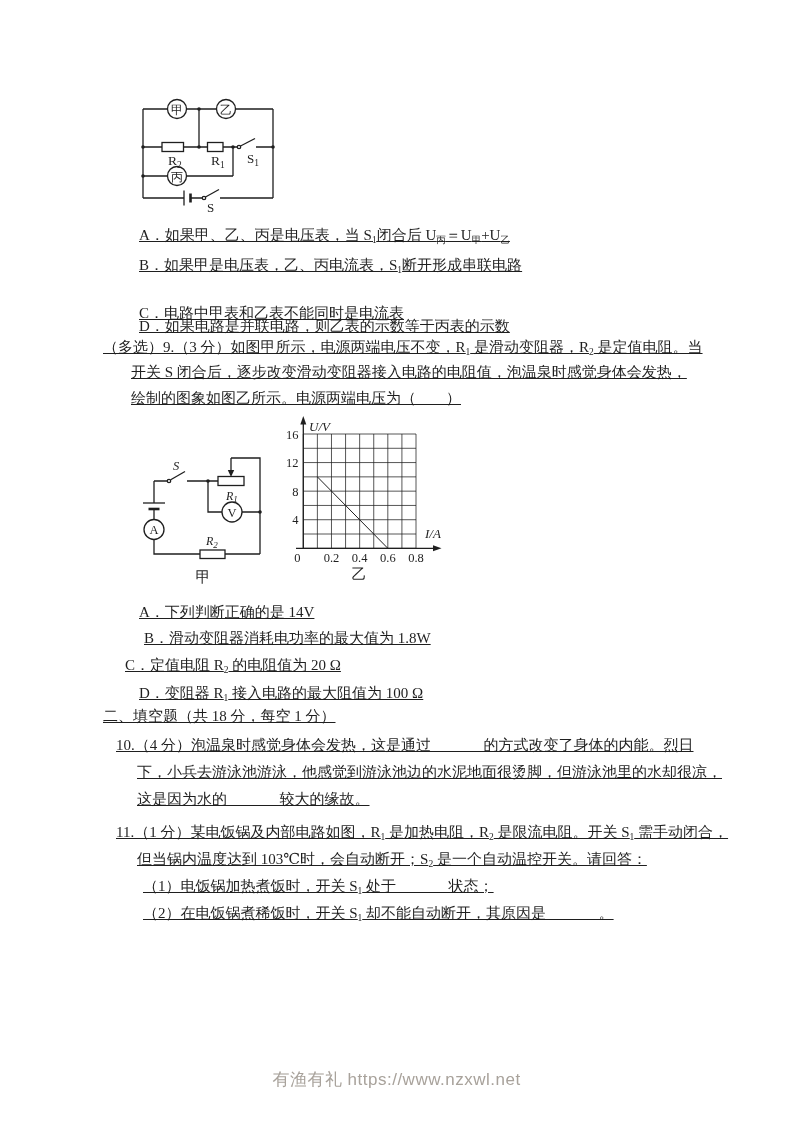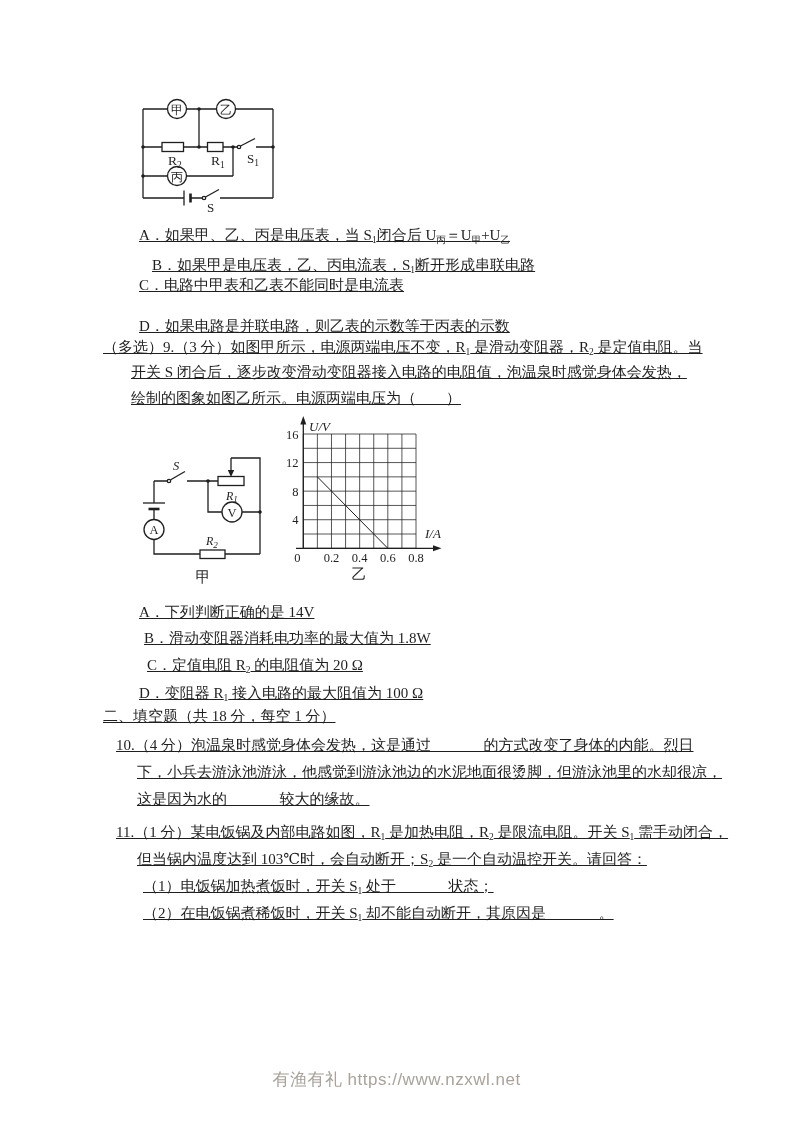--- a/index.html
+++ b/index.html
@@ -49,22 +49,22 @@
     <text x="39" y="21.5" text-anchor="middle" font-size="12">甲</text>
     <text x="88" y="21.5" text-anchor="middle" font-size="12">乙</text>
     <text x="39" y="88.5" text-anchor="middle" font-size="12">丙</text>
     <text x="30" y="73" font-size="13.5"><tspan>R</tspan><tspan font-size="9.5" dy="3">2</tspan></text>
     <text x="73" y="73" font-size="13.5"><tspan>R</tspan><tspan font-size="9.5" dy="3">1</tspan></text>
     <text x="109" y="71" font-size="13"><tspan>S</tspan><tspan font-size="9.5" dy="3">1</tspan></text>
     <text x="69" y="120" font-size="13">S</text>
   </svg>
 
   <div class="tl" style="left:139px;top:225px">A．如果甲、乙、丙是电压表，当 S<sub>1</sub>闭合后 U<sub>丙</sub>＝U<sub>甲</sub>+U<sub>乙</sub></div>
-  <div class="tl" style="left:152px;top:255px">B．如果甲是电压表，乙、丙电流表，S<sub>1</sub>断开形成串联电路</div>
-  <div class="tl" style="left:139px;top:275px">C．电路中甲表和乙表不能同时是电流表</div>
+  <div class="tl" style="left:139px;top:255px">B．如果甲是电压表，乙、丙电流表，S<sub>1</sub>断开形成串联电路</div>
+  <div class="tl" style="left:139px;top:303px">C．电路中甲表和乙表不能同时是电流表</div>
   <div class="tl" style="left:139px;top:316px">D．如果电路是并联电路，则乙表的示数等于丙表的示数</div>
 
   <div class="tl" style="left:103px;top:337px">（多选）9.（3 分）如图甲所示，电源两端电压不变，R<sub>1</sub> 是滑动变阻器，R<sub>2</sub> 是定值电阻。当</div>
   <div class="tl" style="left:131px;top:362px">开关 S 闭合后，逐步改变滑动变阻器接入电路的电阻值，泡温泉时感觉身体会发热，</div>
   <div class="tl" style="left:131px;top:388px">绘制的图象如图乙所示。电源两端电压为（　　）</div>
 
   <svg style="left:121px;top:433px" width="155" height="158" viewBox="0 0 155 158">
     <g stroke="#1f1f1f" stroke-width="1.3" fill="none">
       <path d="M33,48 V70 M33,76 V86.5 M33,106.5 V121 H79 M104,121 H139
                M33,48 H46 M66,48 H97 M87,48 V79 H101 M121,79 H139
@@ -130,21 +130,21 @@
         <text x="22.5" y="52.075" text-anchor="end" class="tick">12</text>
         <text x="22.5" y="23.5" text-anchor="end" class="tick">16</text>
       </g>
     <text class="it" x="33" y="16" font-size="13">U/V</text>
     <text class="it" x="149" y="123" font-size="13">I/A</text>
     <text x="83" y="164" text-anchor="middle" font-size="15">乙</text>
   </svg>
 
   <div class="tl" style="left:139px;top:602px">A．下列判断正确的是 14V</div>
   <div class="tl" style="left:144px;top:628px">B．滑动变阻器消耗电功率的最大值为 1.8W</div>
-  <div class="tl" style="left:147px;top:655px">C．定值电阻 R<sub>2</sub> 的电阻值为 20 Ω</div>
+  <div class="tl" style="left:125px;top:655px">C．定值电阻 R<sub>2</sub> 的电阻值为 20 Ω</div>
   <div class="tl" style="left:139px;top:683px">D．变阻器 R<sub>1</sub> 接入电路的最大阻值为 100 Ω</div>
 
   <div class="tl" style="left:103px;top:706px">二、填空题（共 18 分，每空 1 分）</div>
 
   <div class="tl" style="left:116px;top:735px">10.（4 分）泡温泉时感觉身体会发热，这是通过 ______ 的方式改变了身体的内能。烈日</div>
   <div class="tl" style="left:137px;top:762px">下，小兵去游泳池游泳，他感觉到游泳池边的水泥地面很烫脚，但游泳池里的水却很凉，</div>
   <div class="tl" style="left:137px;top:789px">这是因为水的 ______ 较大的缘故。</div>
 
   <div class="tl" style="left:116px;top:822px">11.（1 分）某电饭锅及内部电路如图，R<sub>1</sub> 是加热电阻，R<sub>2</sub> 是限流电阻。开关 S<sub>1</sub> 需手动闭合，</div>
   <div class="tl" style="left:137px;top:849px">但当锅内温度达到 103℃时，会自动断开；S<sub>2</sub> 是一个自动温控开关。请回答：</div>

